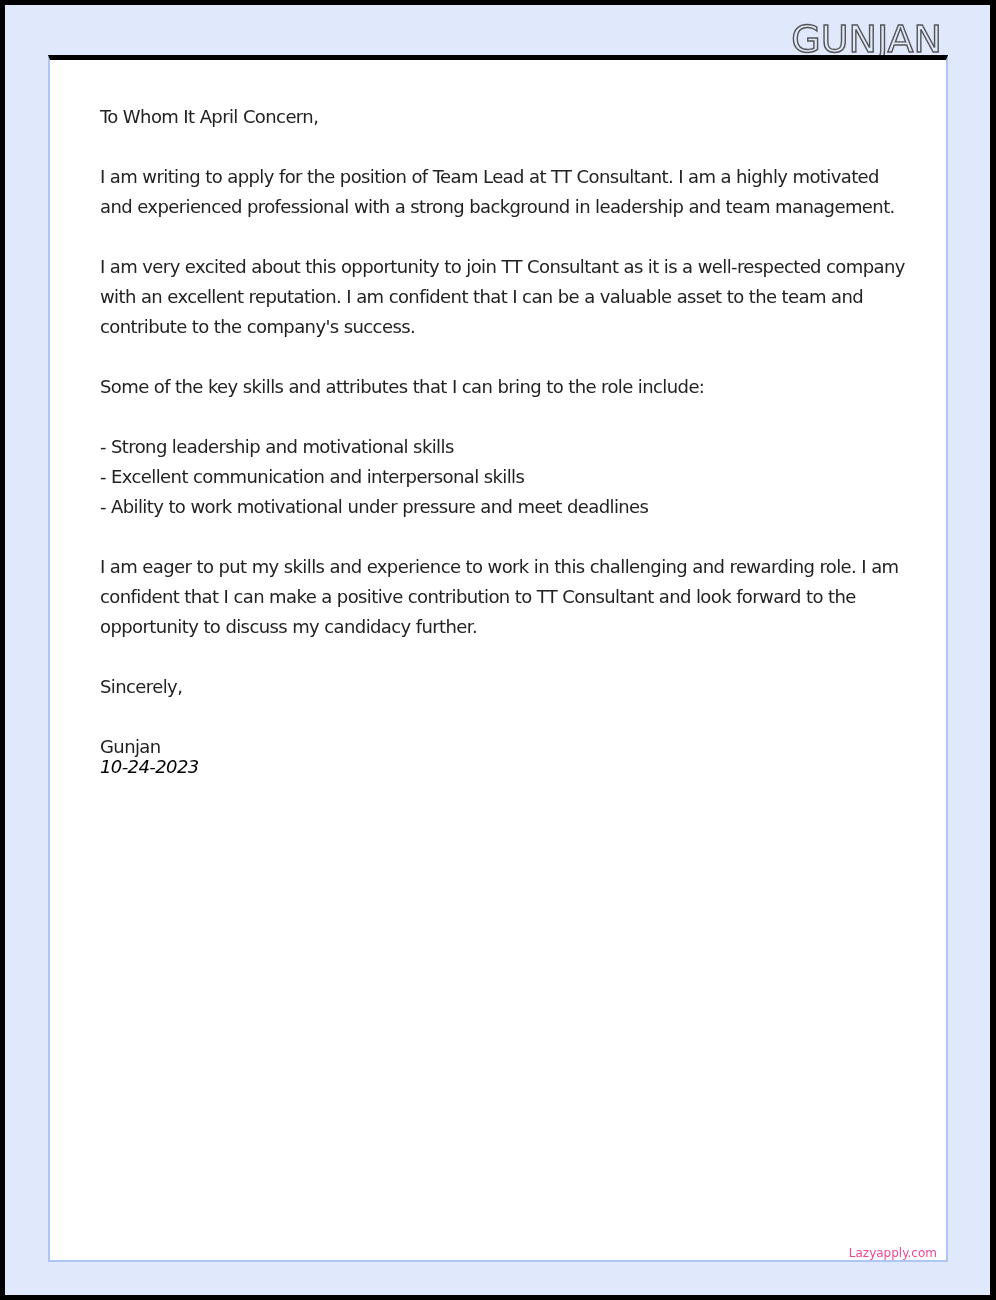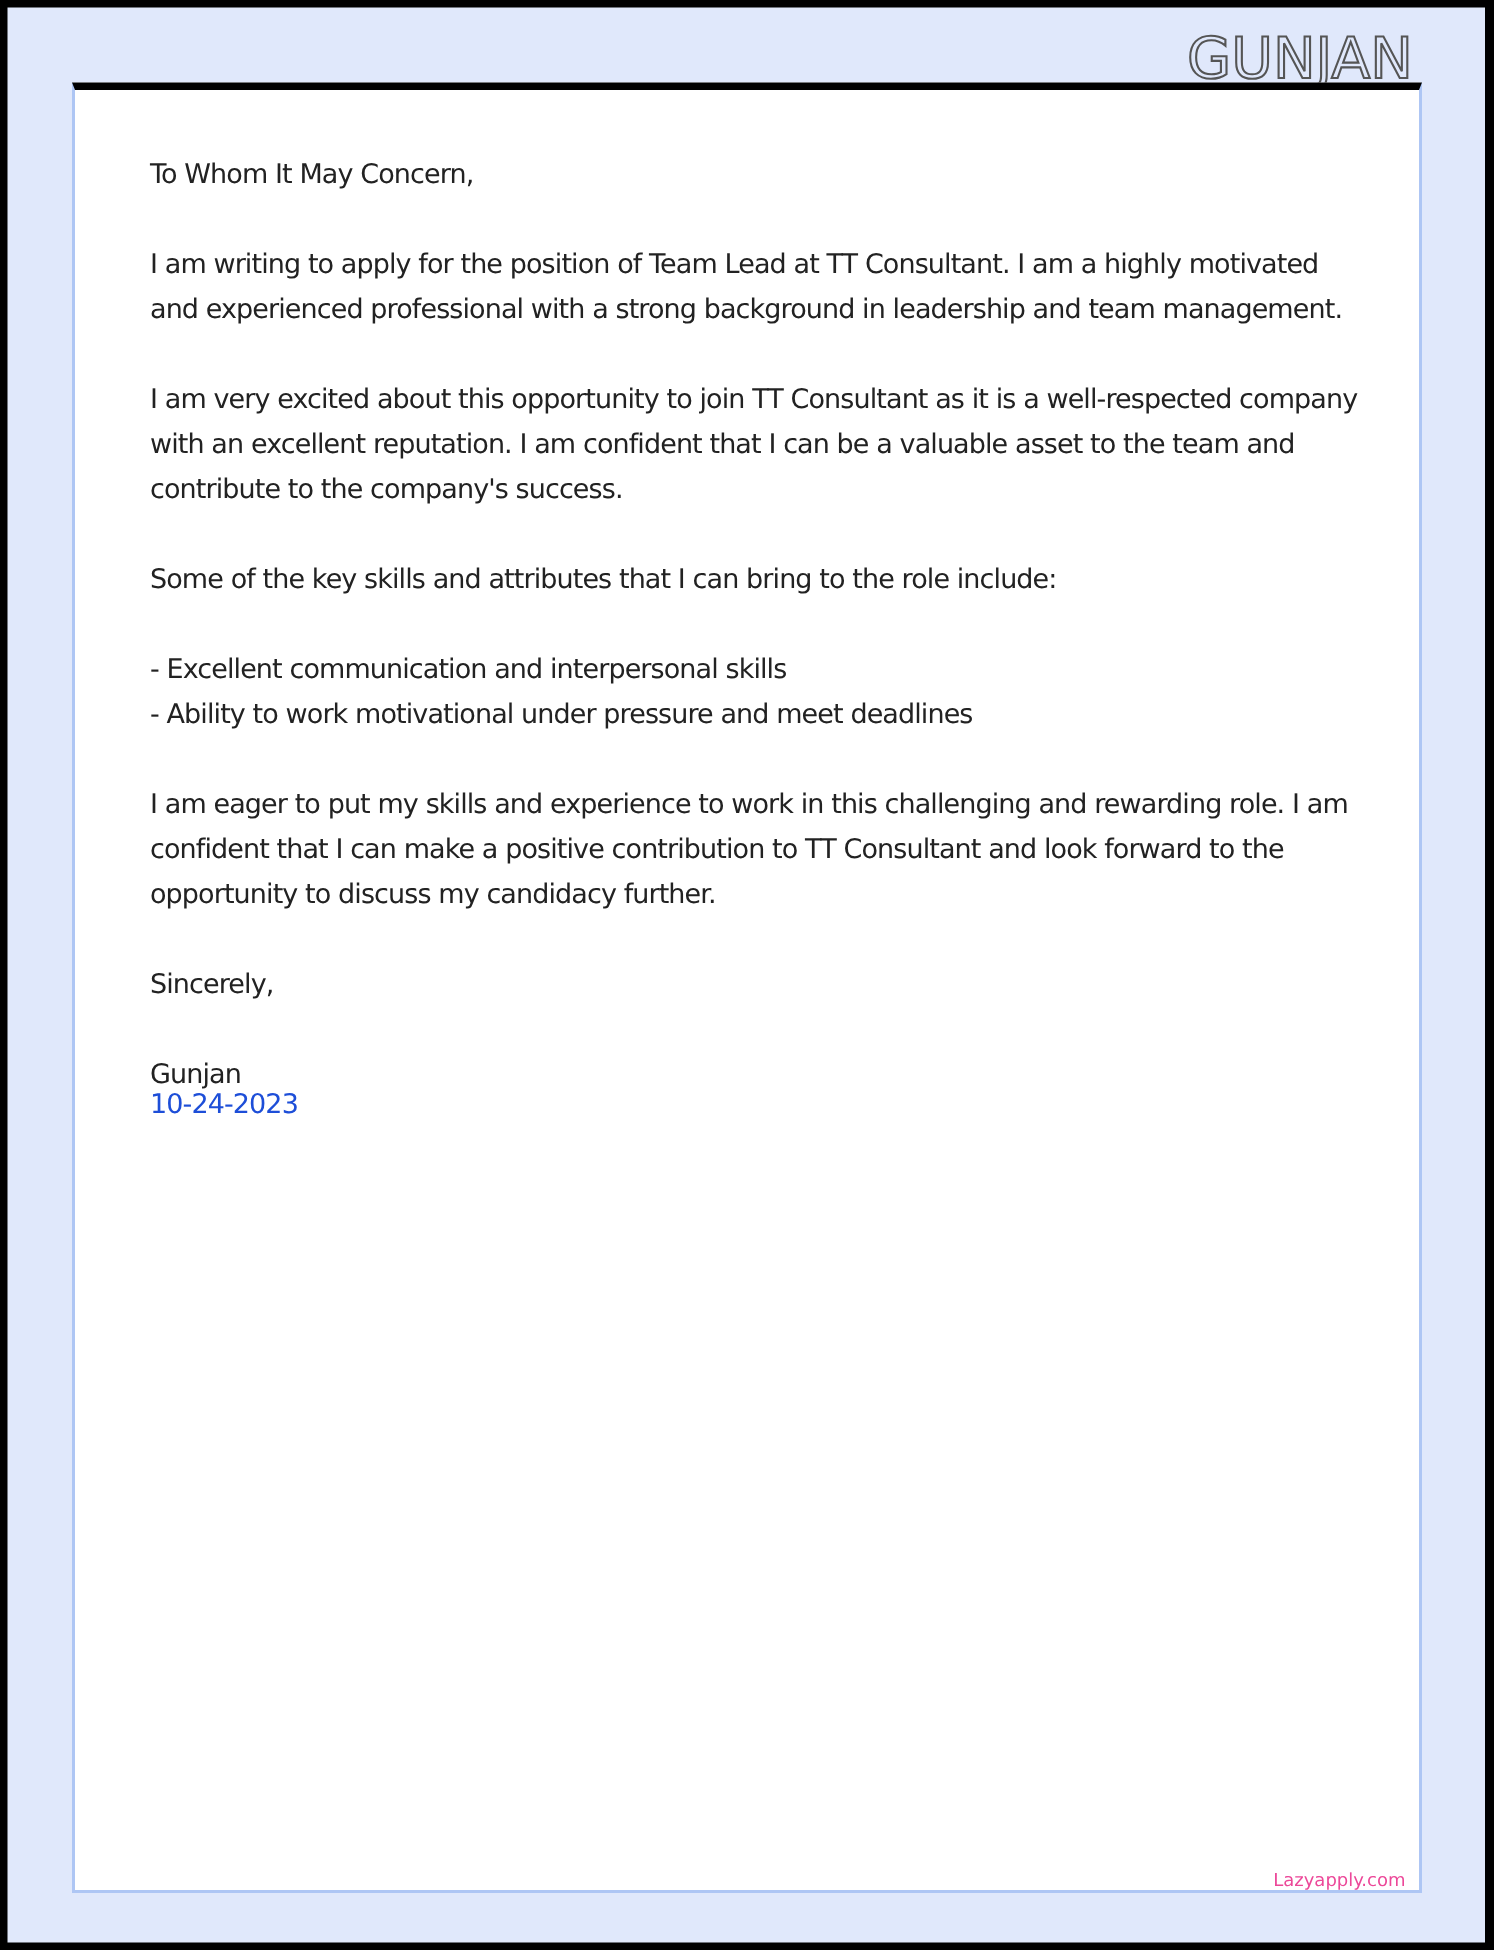--- a/index.html
+++ b/index.html
@@ -22,39 +22,40 @@
     border-left: 2px solid #aec6f4; border-right: 2px solid #aec6f4; border-bottom: 2px solid #aec6f4;
   }
   .body-text {
     position: absolute; left: 50px; top: 42px; width: 810px;
     font-size: 18px; line-height: 30px; color: #222;
     font-family: "DejaVu Sans", sans-serif; letter-spacing: -0.6px;
   }
   .body-text p { margin: 0 0 30px 0; }
   .body-text ul { list-style: none; padding: 0; margin: 0 0 30px 0; }
   .body-text li { margin: 0; }
-  .date { color: #1d4ed8; margin-top: -20px !important; }
+  .date { color: #000000; margin-top: -20px !important; font-style: italic; }
   .sig { margin-bottom: 10px !important; }
   .footer {
     position: absolute; right: 9px; bottom: 0px;
     font-size: 12px; color: #ec4899; font-family: "DejaVu Sans", sans-serif;
   }
 </style>
 </head>
 <body>
 
 <div class="name">GUNJAN</div>
 
 <div class="card">
   <div class="body-text">
-    <p>To Whom It May Concern,</p>
+    <p>To Whom It April Concern,</p>
     <p>I am writing to apply for the position of Team Lead at TT Consultant. I am a highly motivated and experienced professional with a strong background in leadership and team management.</p>
     <p>I am very excited about this opportunity to join TT Consultant as it is a well-respected company with an excellent reputation. I am confident that I can be a valuable asset to the team and contribute to the company's success.</p>
     <p>Some of the key skills and attributes that I can bring to the role include:</p>
     <ul>
+      <li>- Strong leadership and motivational skills</li>
       <li>- Excellent communication and interpersonal skills</li>
       <li>- Ability to work motivational under pressure and meet deadlines</li>
     </ul>
     <p>I am eager to put my skills and experience to work in this challenging and rewarding role. I am confident that I can make a positive contribution to TT Consultant and look forward to the opportunity to discuss my candidacy further.</p>
     <p>Sincerely,</p>
     <p class="sig">Gunjan</p>
     <p class="date">10-24-2023</p>
   </div>
   <div class="footer">Lazyapply.com</div>
 </div>

